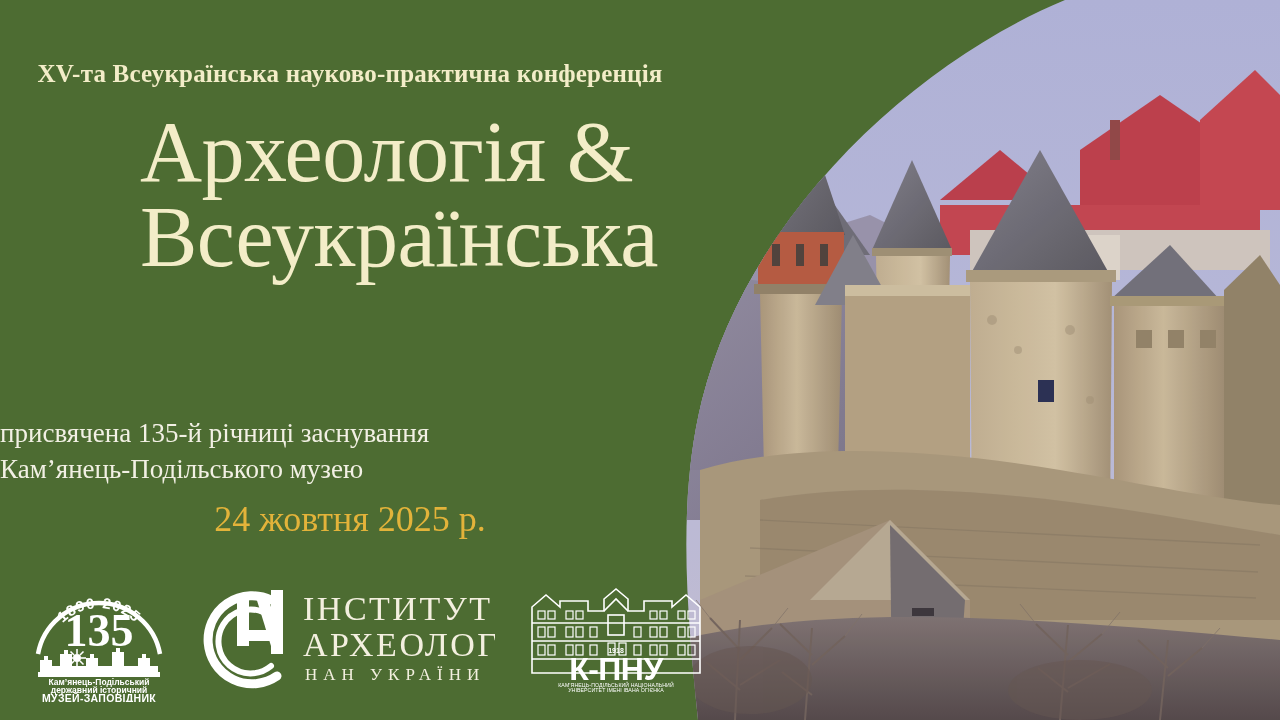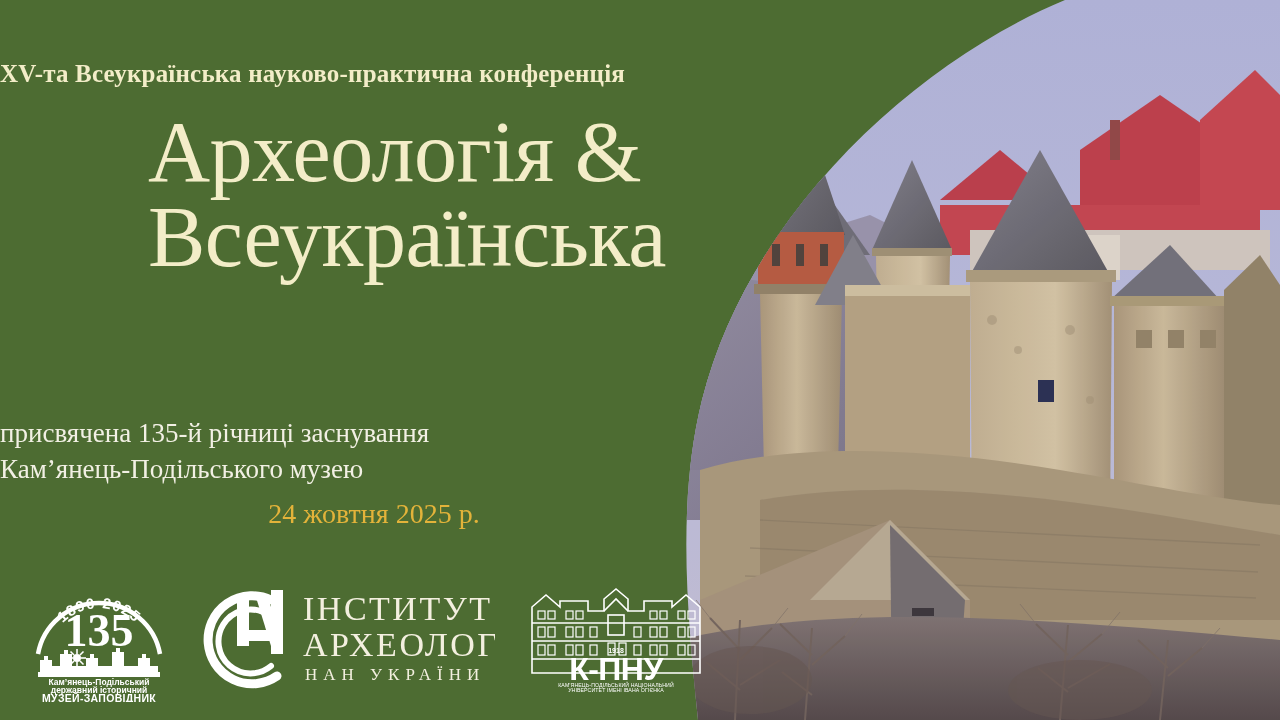--- a/index.html
+++ b/index.html
@@ -24,50 +24,49 @@
     overflow:hidden;
   }
   #photo-svg{display:block;width:640px;height:720px;}
 
   
   .left-col{
     position:absolute;left:0;top:0;width:700px;height:720px;
   }
   .kicker{
     position:absolute;left:0;top:60px;width:700px;
+    text-align:center;
     color:#f3edc8;
     font-size:25px;
     font-weight:bold;
     letter-spacing:.2px;
     white-space:nowrap;
   }
   .title{
     position:absolute;left:140px;top:110px;width:620px;
     color:#f3edc8;
     font-size:86px;
     line-height:.99;
     letter-spacing:-0.5px;
-    margin-left:8px;
   }
   .title .tline{display:block;white-space:nowrap;}
 
   .dedication{
     position:absolute;left:0;top:416px;width:700px;
     color:#f2f0e4;
     font-size:27px;
     line-height:1.32;
   }
   .dedication .dline{display:block;white-space:nowrap;}
   .event-date{
     position:absolute;left:0;top:498px;width:700px;
     text-align:center;
     color:#e3b33a;
-    font-size:28px;
+    font-size:36px;
     white-space:nowrap;
-    padding-left:24px;
   }
 
   
   .logo-strip{
     position:absolute;left:0;bottom:8px;
     width:700px;height:150px;
   }
   .logo{position:absolute;bottom:0;}
   #logo-museum{left:24px;bottom:10px;width:150px;height:140px;}
   #logo-institute{left:175px;bottom:16px;width:320px;height:120px;text-decoration:underline;}

